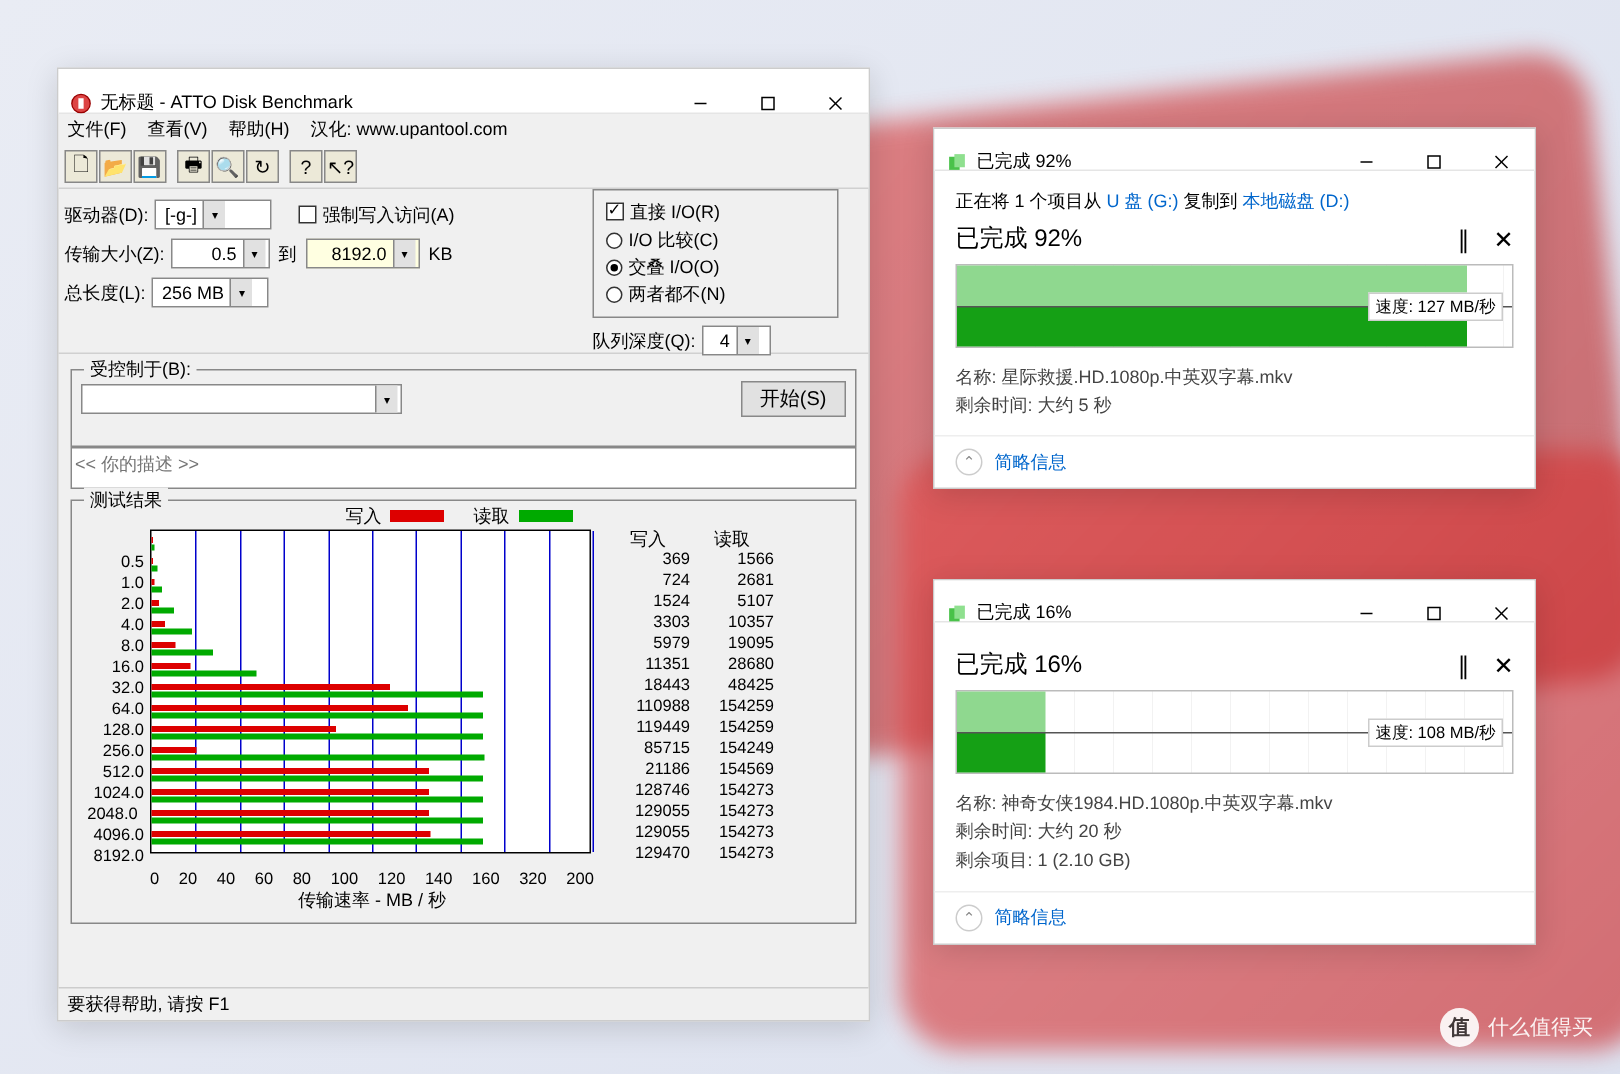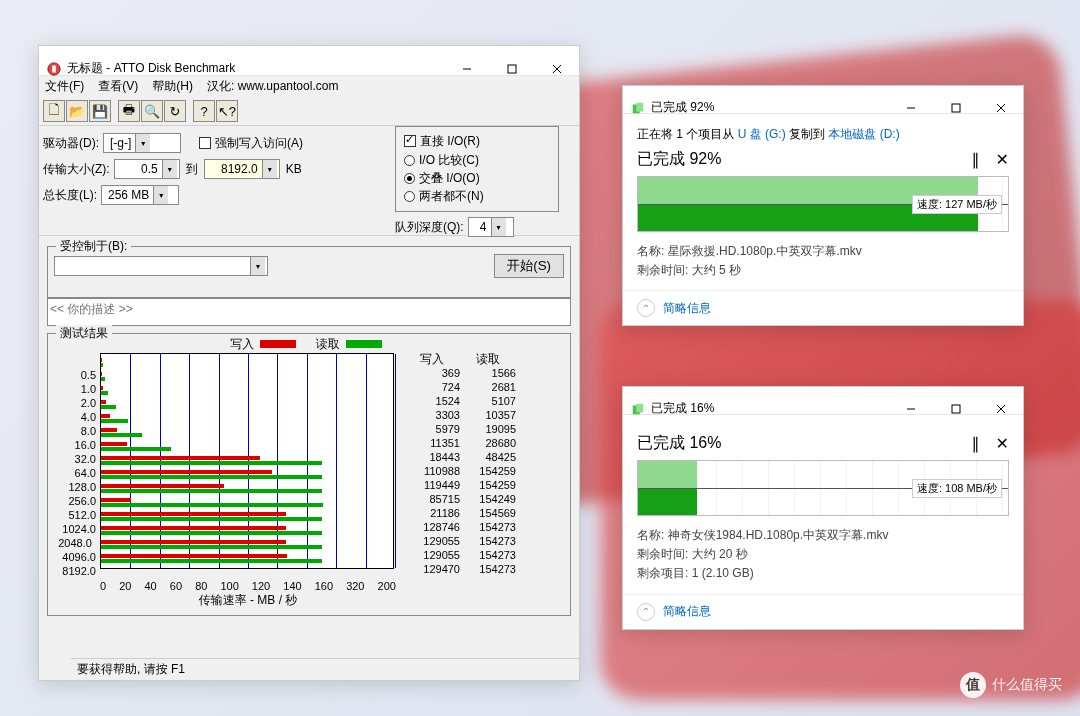--- a/index.html
+++ b/index.html
@@ -40,21 +40,21 @@
   .vgrid { position:absolute; top:0; bottom:0; width:1px; background:#0000cc; }
   .bar { position:absolute; height:4px; }
   .bar.r { background:#d00; }
   .bar.g { background:#0a0; }
   .numcols { display:flex; font-size:11px; margin-left:10px;}
   .numcols .col { text-align:right; }
   .numcols .col div { height:12.6px; line-height:12.6px;}
   .numcols .hdr { font-size:12px; text-align:center; height:15px;}
   .xaxis { display:flex; margin-left:46px; width:296px; font-size:11px; justify-content:space-between; margin-top:2px;}
   .xlabel { text-align:center; margin-left:46px; width:296px; font-size:12px;}
-  .statusbar { position:absolute; bottom:0; left:0; right:0; height:22px; border-top:1px solid #ccc; background:#f0f0f0; padding:2px 6px; display:flex; align-items:center;margin-left:32px;}
+  .statusbar { position:absolute; bottom:0; left:0; right:0; height:22px; border-top:1px solid #ccc; background:#f0f0f0; padding:2px 6px; display:flex; align-items:center;}
   
   .copy { background:#fff; width:402px; }
   .copy .titlebar { height:28px; }
   .copy .body { padding:12px 14px 10px 14px; font-size:12px;}
   .link { color:#0066cc; }
   .percent-row { display:flex; align-items:center; margin:6px 0;}
   .percent-row .ptxt { font-size:16px; flex:1;}
   .pausecancel { display:flex; gap:16px; font-size:16px;}
   .graph { position:relative; height:56px; border:1px solid #bbb; background:#fff; margin-top:4px;}
   .graph .fill-light { position:absolute; left:0; top:0; bottom:50%; background:#8fd88f; }

